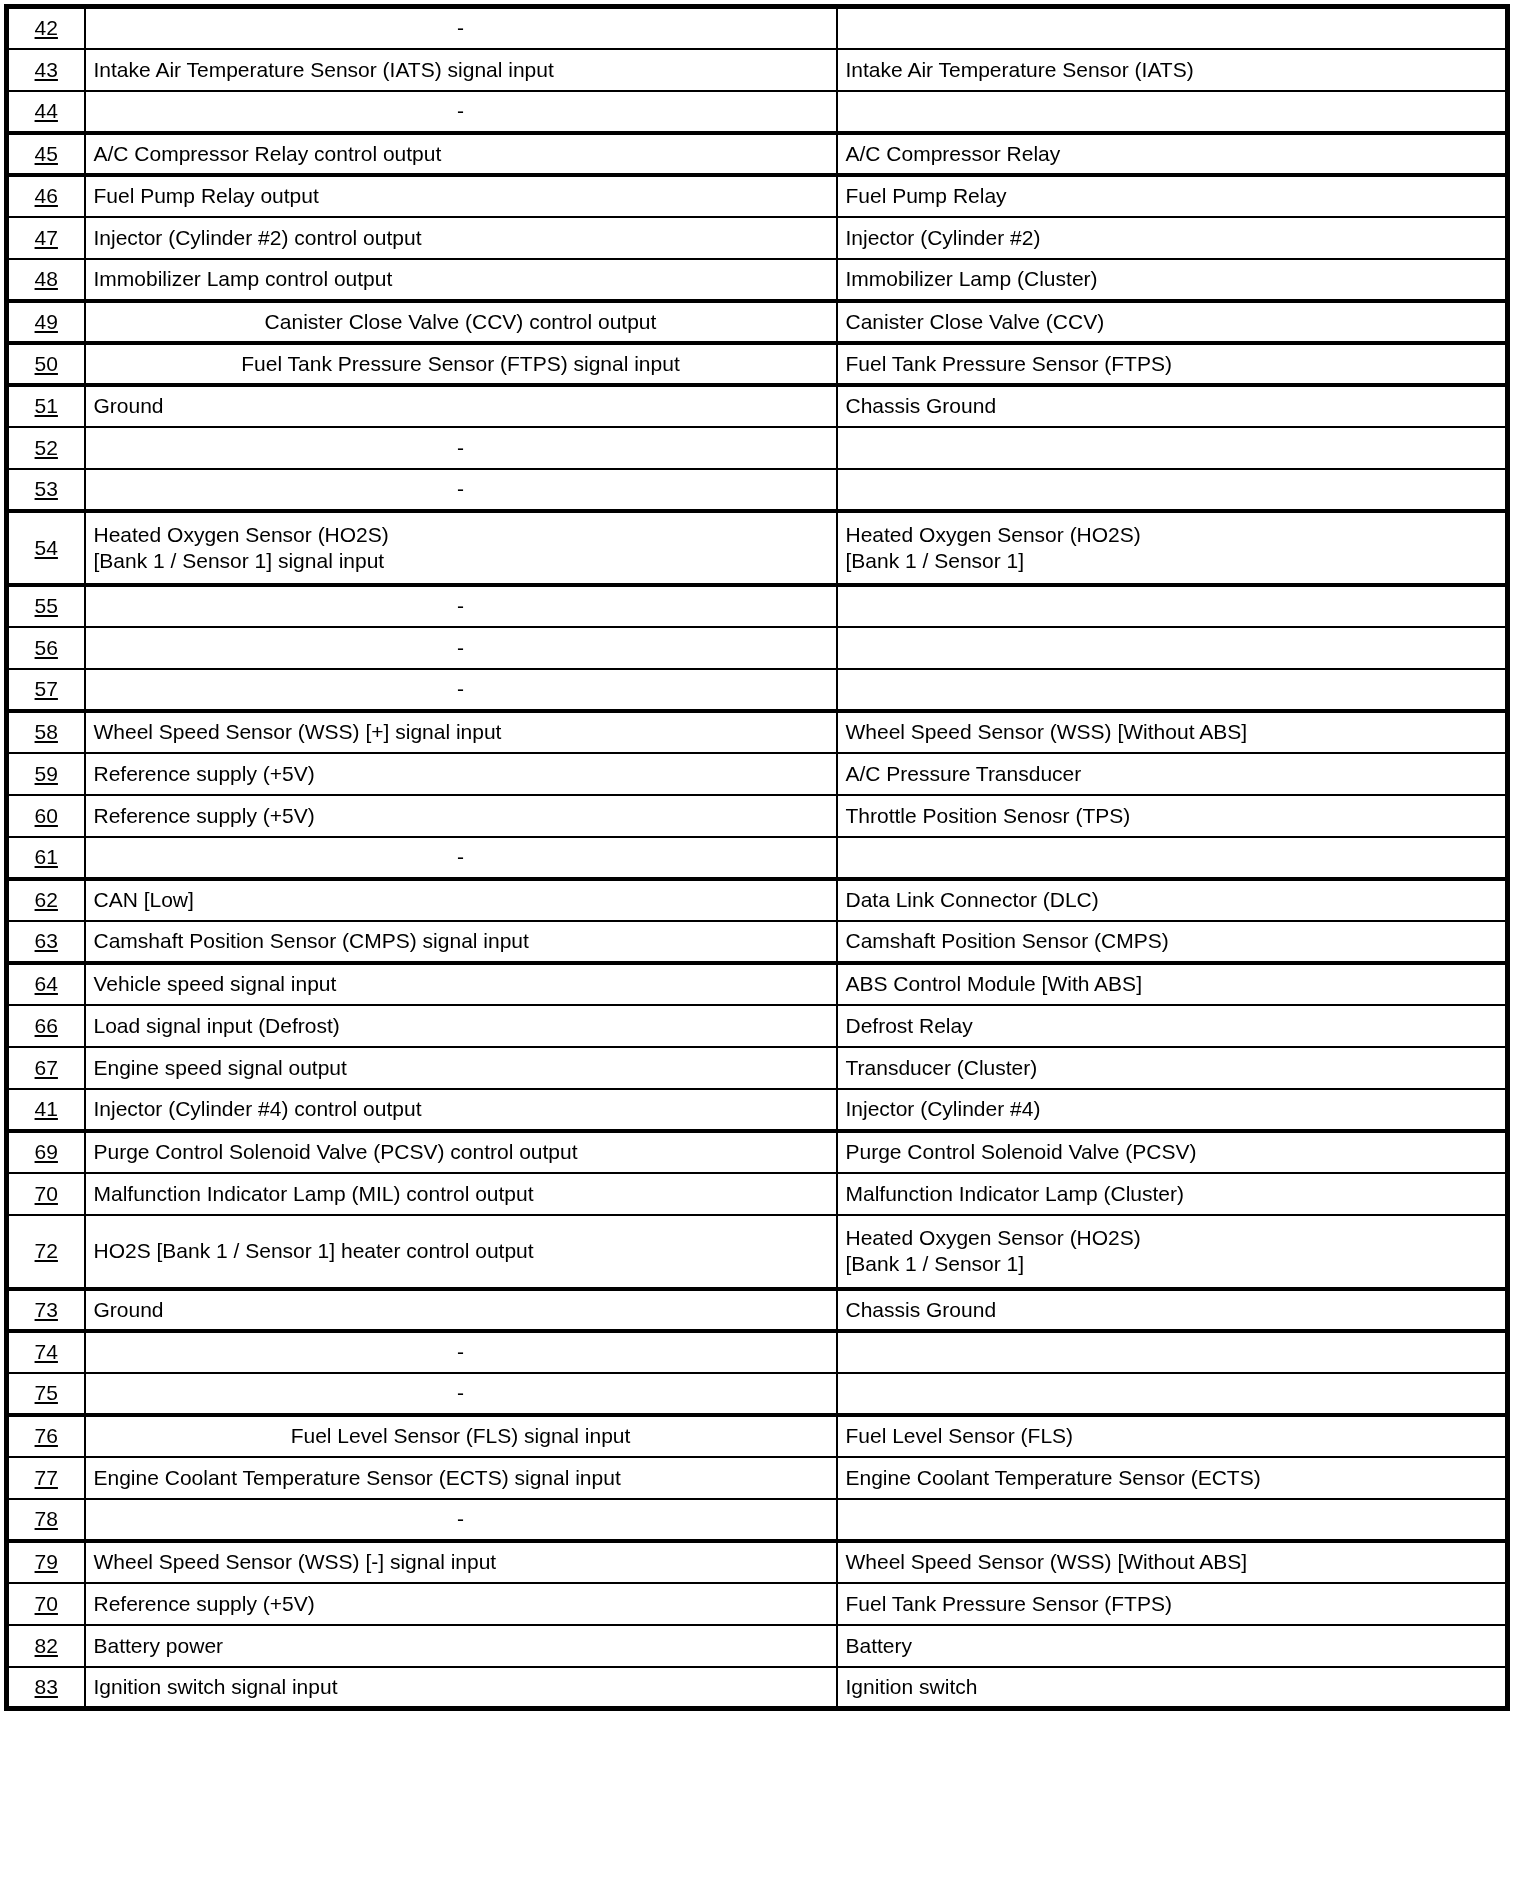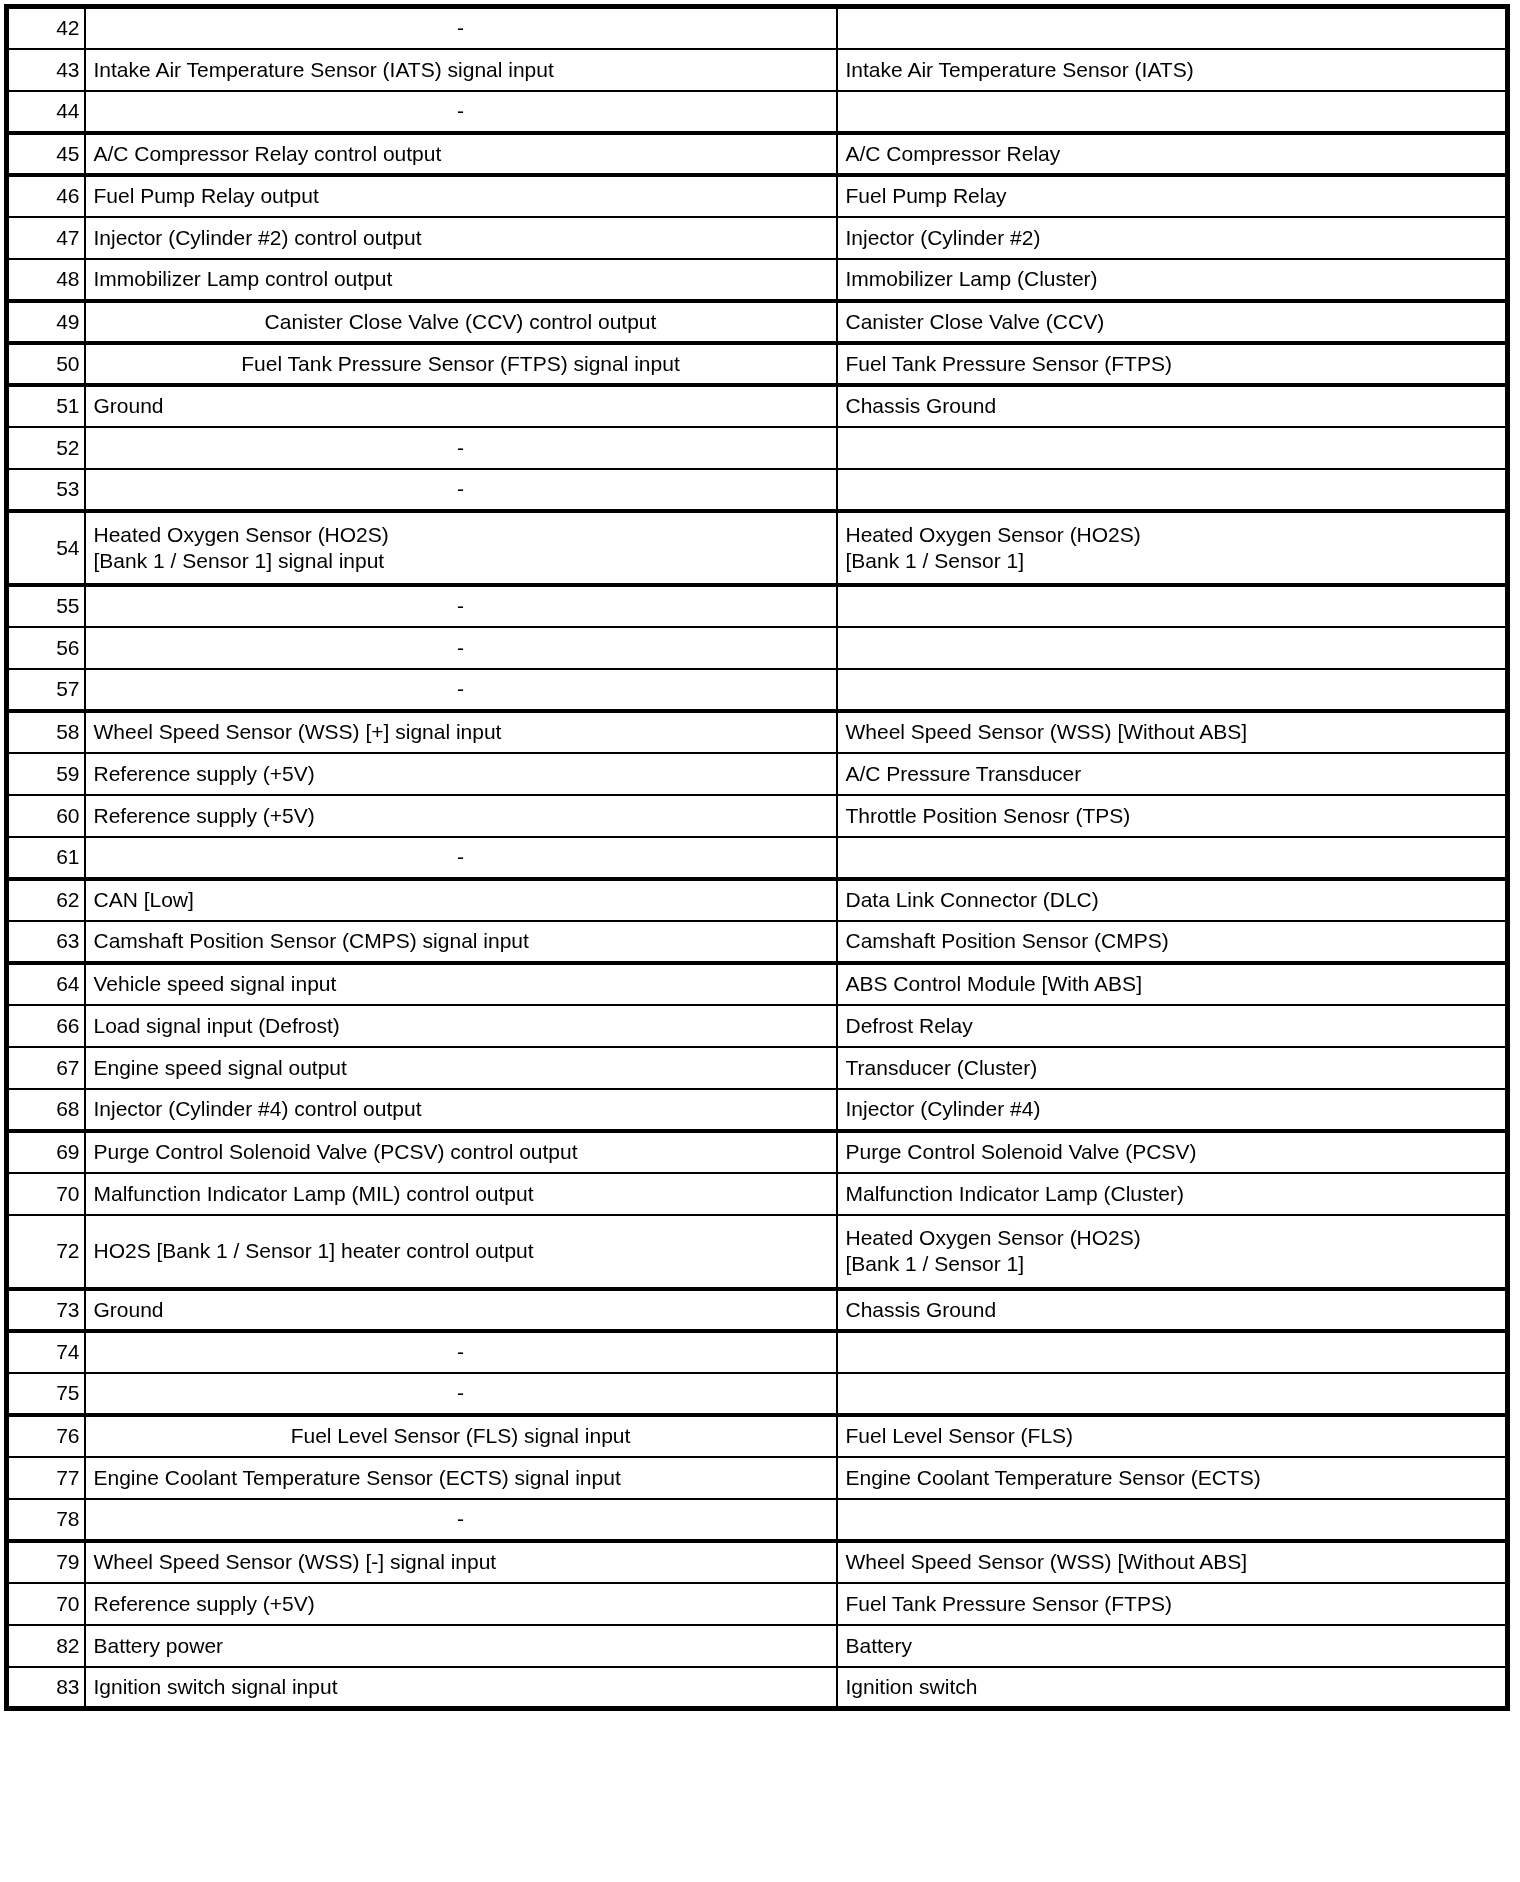--- a/index.html
+++ b/index.html
@@ -29,22 +29,23 @@
   td {
     border: 2px solid #000000;
     font-size: 21px;
     line-height: 26px;
     padding: 2px 8px;
     vertical-align: middle;
     overflow: hidden;
     word-wrap: break-word;
   }
   td.pin {
-    text-align: right;
+    text-align: center;
     padding: 2px 4px;
+    text-decoration: underline;
   }
   td.center { text-align: center; }
   tr.regular { height: 42px; }
   tr.tall    { height: 74px; }
   tr.thick-below td { border-bottom-width: 4px; }
   .cell-line { white-space: nowrap; }
 </style>
 </head>
 <body>
 
@@ -261,21 +262,21 @@
         <tr class="regular">
           <td class="pin">67</td>
           <td class="desc">
             <div class="cell-line">Engine speed signal output</div>
           </td>
           <td class="conn">
             <div class="cell-line">Transducer (Cluster)</div>
           </td>
         </tr>
         <tr class="regular thick-below">
-          <td class="pin">68</td>
+          <td class="pin">41</td>
           <td class="desc">
             <div class="cell-line">Injector (Cylinder #4) control output</div>
           </td>
           <td class="conn">
             <div class="cell-line">Injector (Cylinder #4)</div>
           </td>
         </tr>
         <tr class="regular">
           <td class="pin">69</td>
           <td class="desc">

